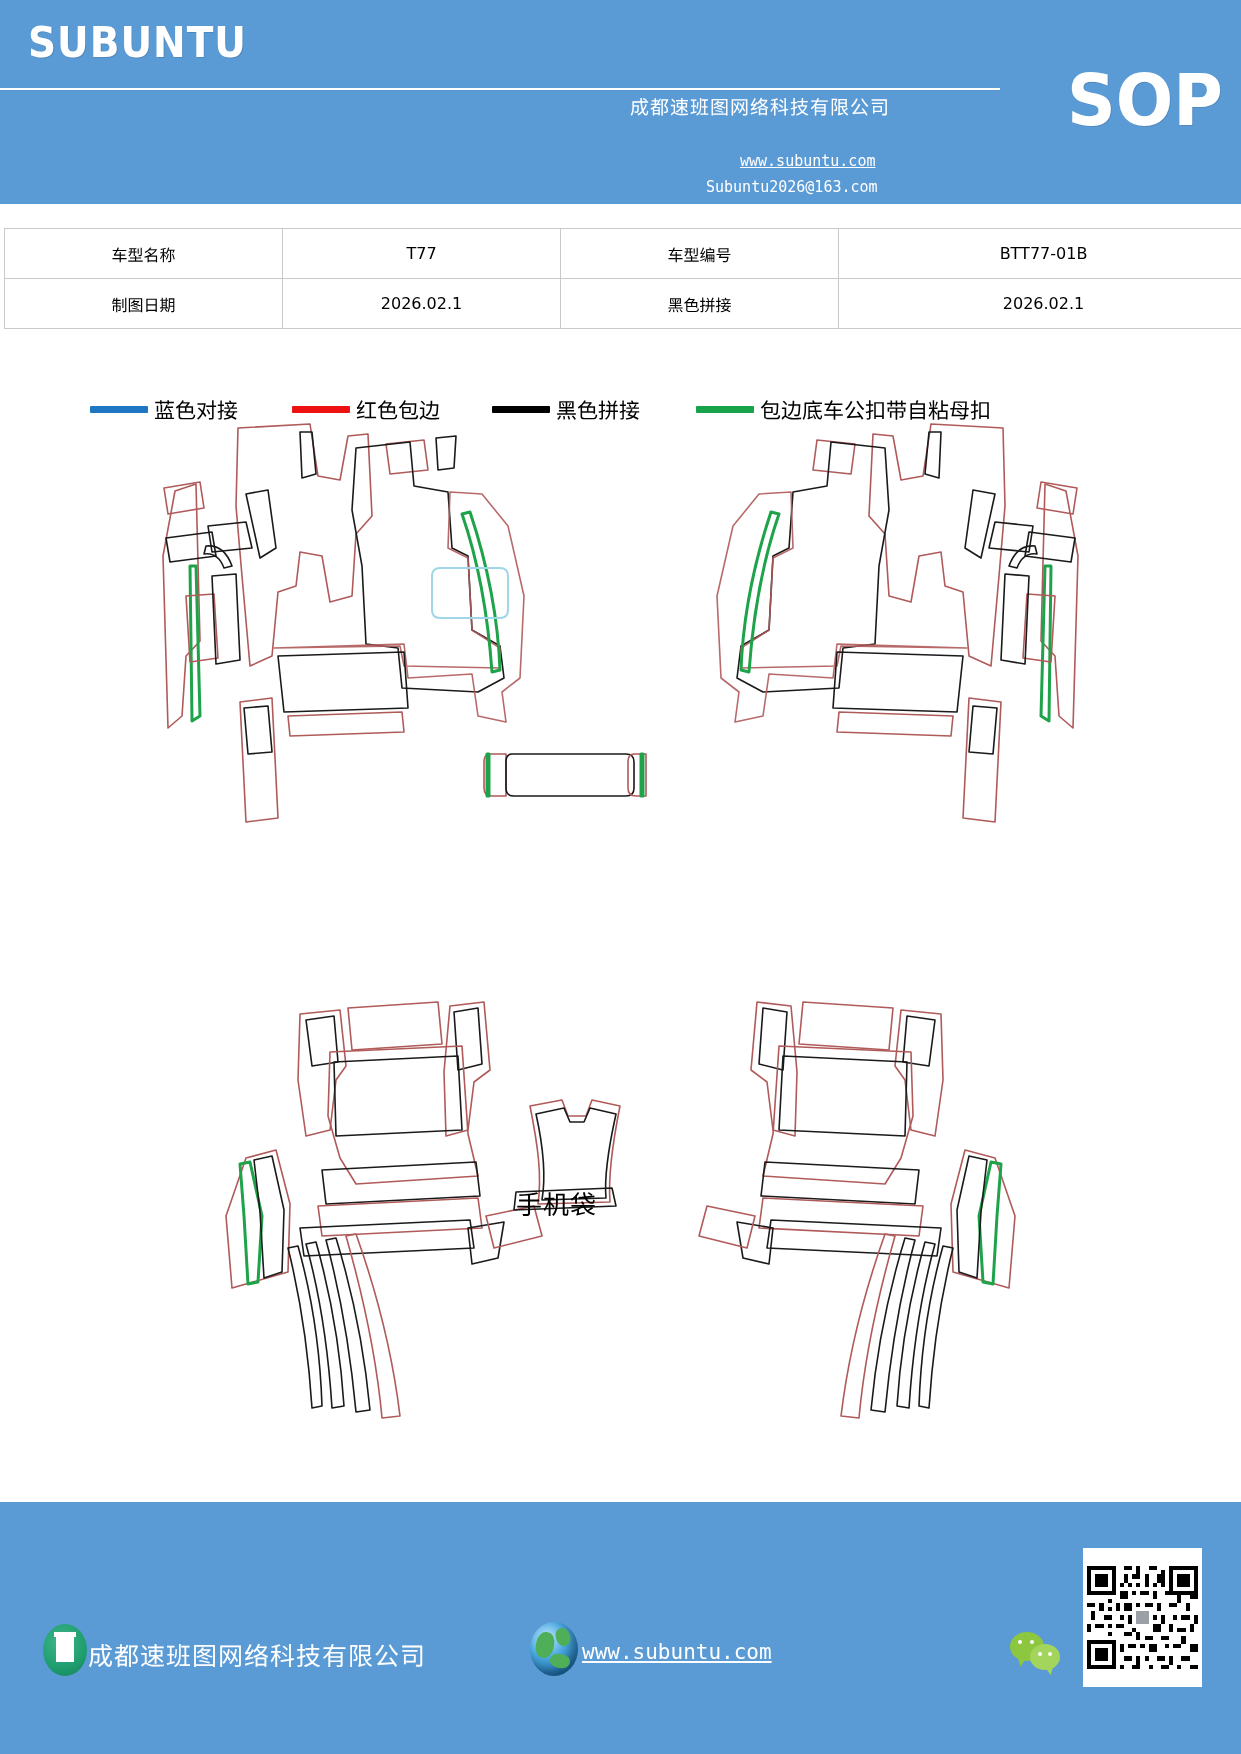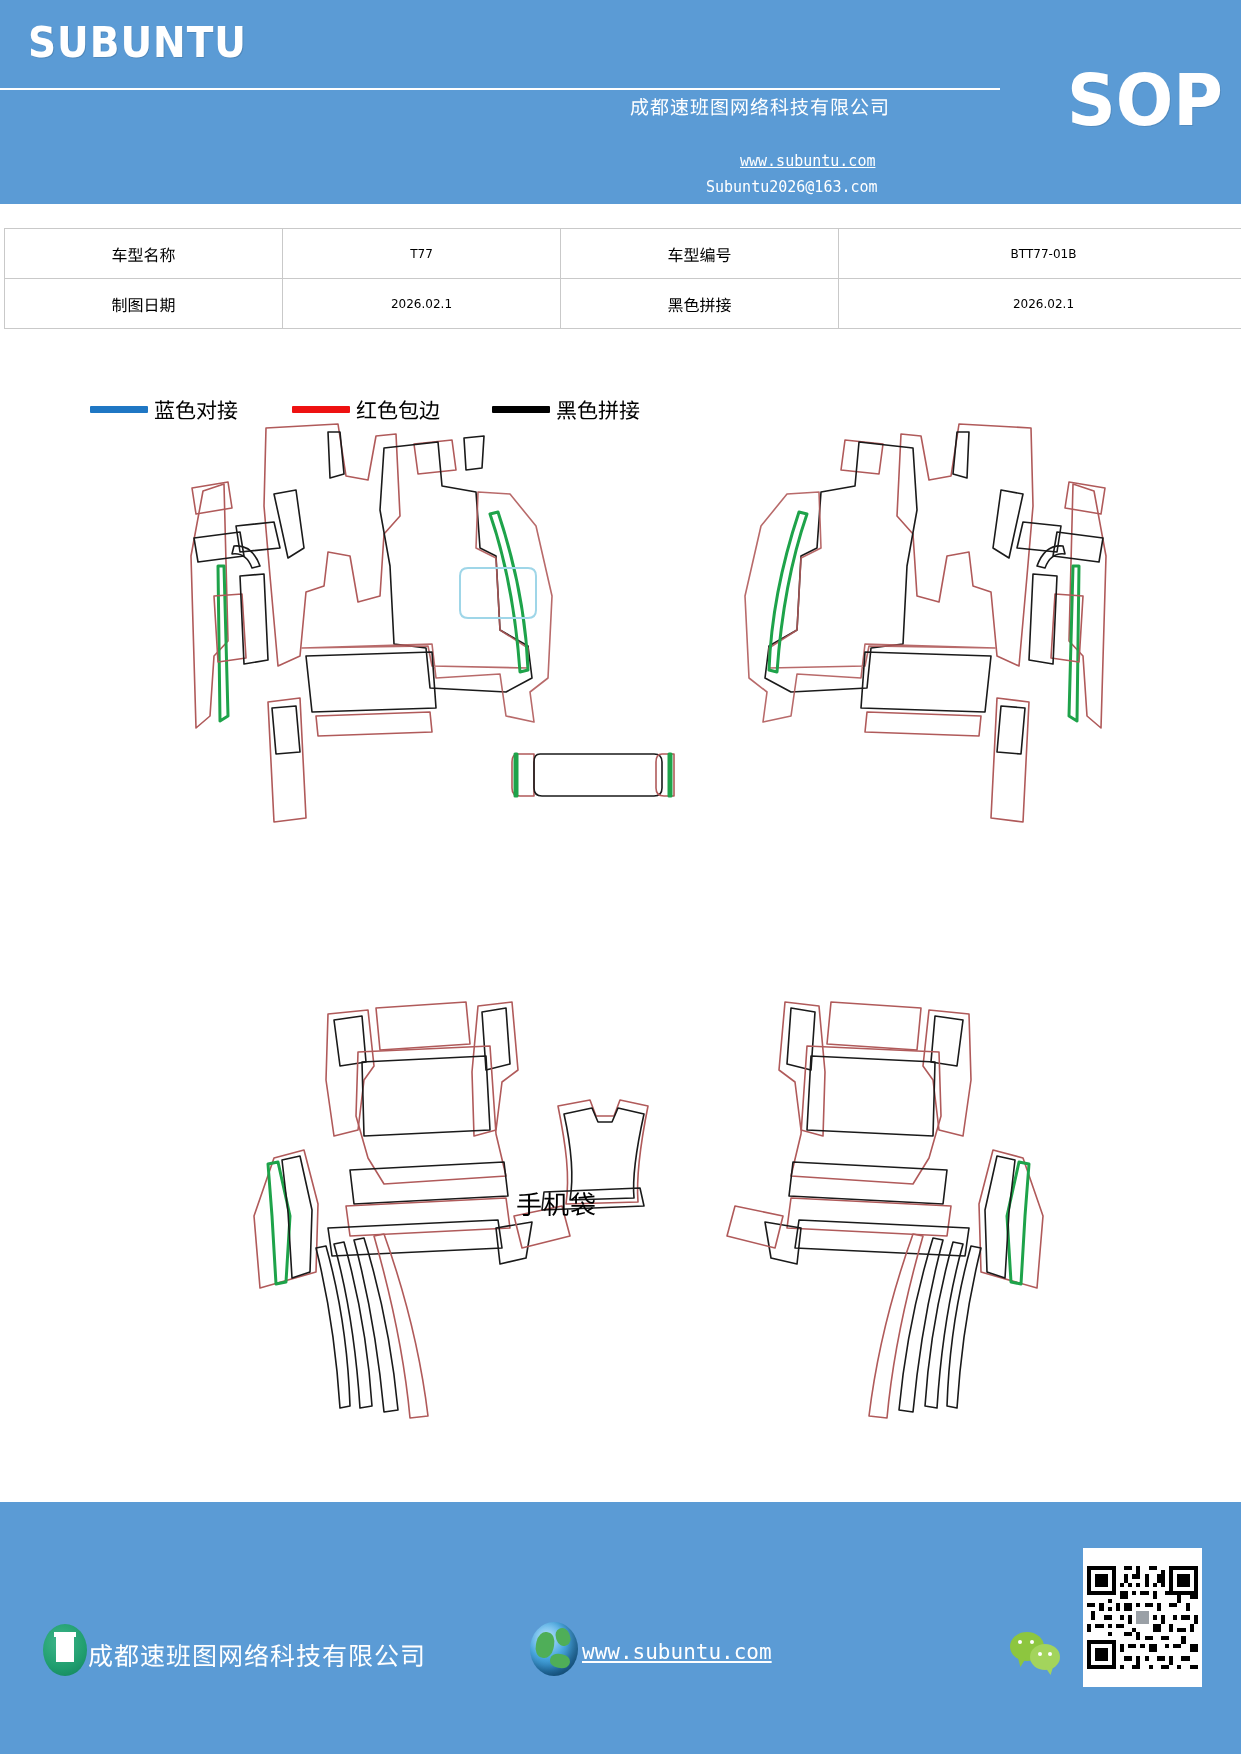--- a/index.html
+++ b/index.html
@@ -60,37 +60,37 @@
   .info-table{
     position:absolute;left:4px;top:228px;width:1232px;
     border-collapse:collapse;table-layout:fixed;
   }
   .info-table td{
     border:1px solid #c9c9c9;
     height:47px;text-align:center;vertical-align:middle;
     font-size:16px;color:#000;
   }
   .info-table td.lbl{font-family:"DejaVu Serif","Liberation Serif",serif;}
-  .info-table td.val{font-family:"DejaVu Sans","Liberation Sans",sans-serif;font-size:12px;}
+  .info-table td.val{font-family:"DejaVu Sans","Liberation Sans",sans-serif;font-size:16px;}
   .c1{width:275px;} .c2{width:275px;} .c3{width:275px;} .c4{width:407px;}
 
   
   .legend{
     position:absolute;left:0;top:394px;width:1241px;height:40px;margin-left:24px;
   }
   .legend-item{position:absolute;display:flex;align-items:center;}
   .swatch{display:inline-block;width:58px;height:7px;margin-right:6px;border-radius:1px;}
   .legend-text{font-size:21px;color:#000;font-family:"DejaVu Serif","Liberation Serif",serif;}
   .lg1{left:66px;top:0;}
   .lg2{left:268px;top:0;}
   .lg3{left:468px;top:0;}
   .lg4{left:672px;top:0;}
 
   
-  .canvas{position:absolute;left:0;top:416px;width:1042px;height:1020px;padding-left:28px;}
+  .canvas{position:absolute;left:0;top:416px;width:1042px;height:1020px;}
   .canvas svg{display:block;}
 
   .phone-label{
     position:absolute;left:516px;top:768px;
     font-size:26px;color:#000;font-weight:normal;
     font-family:"DejaVu Serif","Liberation Serif",serif;
     letter-spacing:1px;
   }
 
   
@@ -185,20 +185,24 @@
       <span class="swatch" style="background:#1f77c4"></span>
       <span class="legend-text">蓝色对接</span>
     </div>
     <div class="legend-item lg2">
       <span class="swatch" style="background:#ee1111"></span>
       <span class="legend-text">红色包边</span>
     </div>
     <div class="legend-item lg3">
       <span class="swatch" style="background:#000000"></span>
       <span class="legend-text">黑色拼接</span>
+    </div>
+    <div class="legend-item lg4">
+      <span class="swatch" style="background:#16a34a"></span>
+      <span class="legend-text">包边底车公扣带自粘母扣</span>
     </div>
   </div>
 
   <div class="canvas">
     <svg width="1241" height="1020" viewBox="0 0 1241 1020" xmlns="http://www.w3.org/2000/svg">
       <g fill="none" stroke-width="1.6" stroke-linejoin="round" stroke-linecap="round">
 
         <g>
 
           <path d="M175,75 L196,68 L200,225 L186,240 L182,300 L168,312 L163,140 Z" stroke="#b05a5a"></path>

